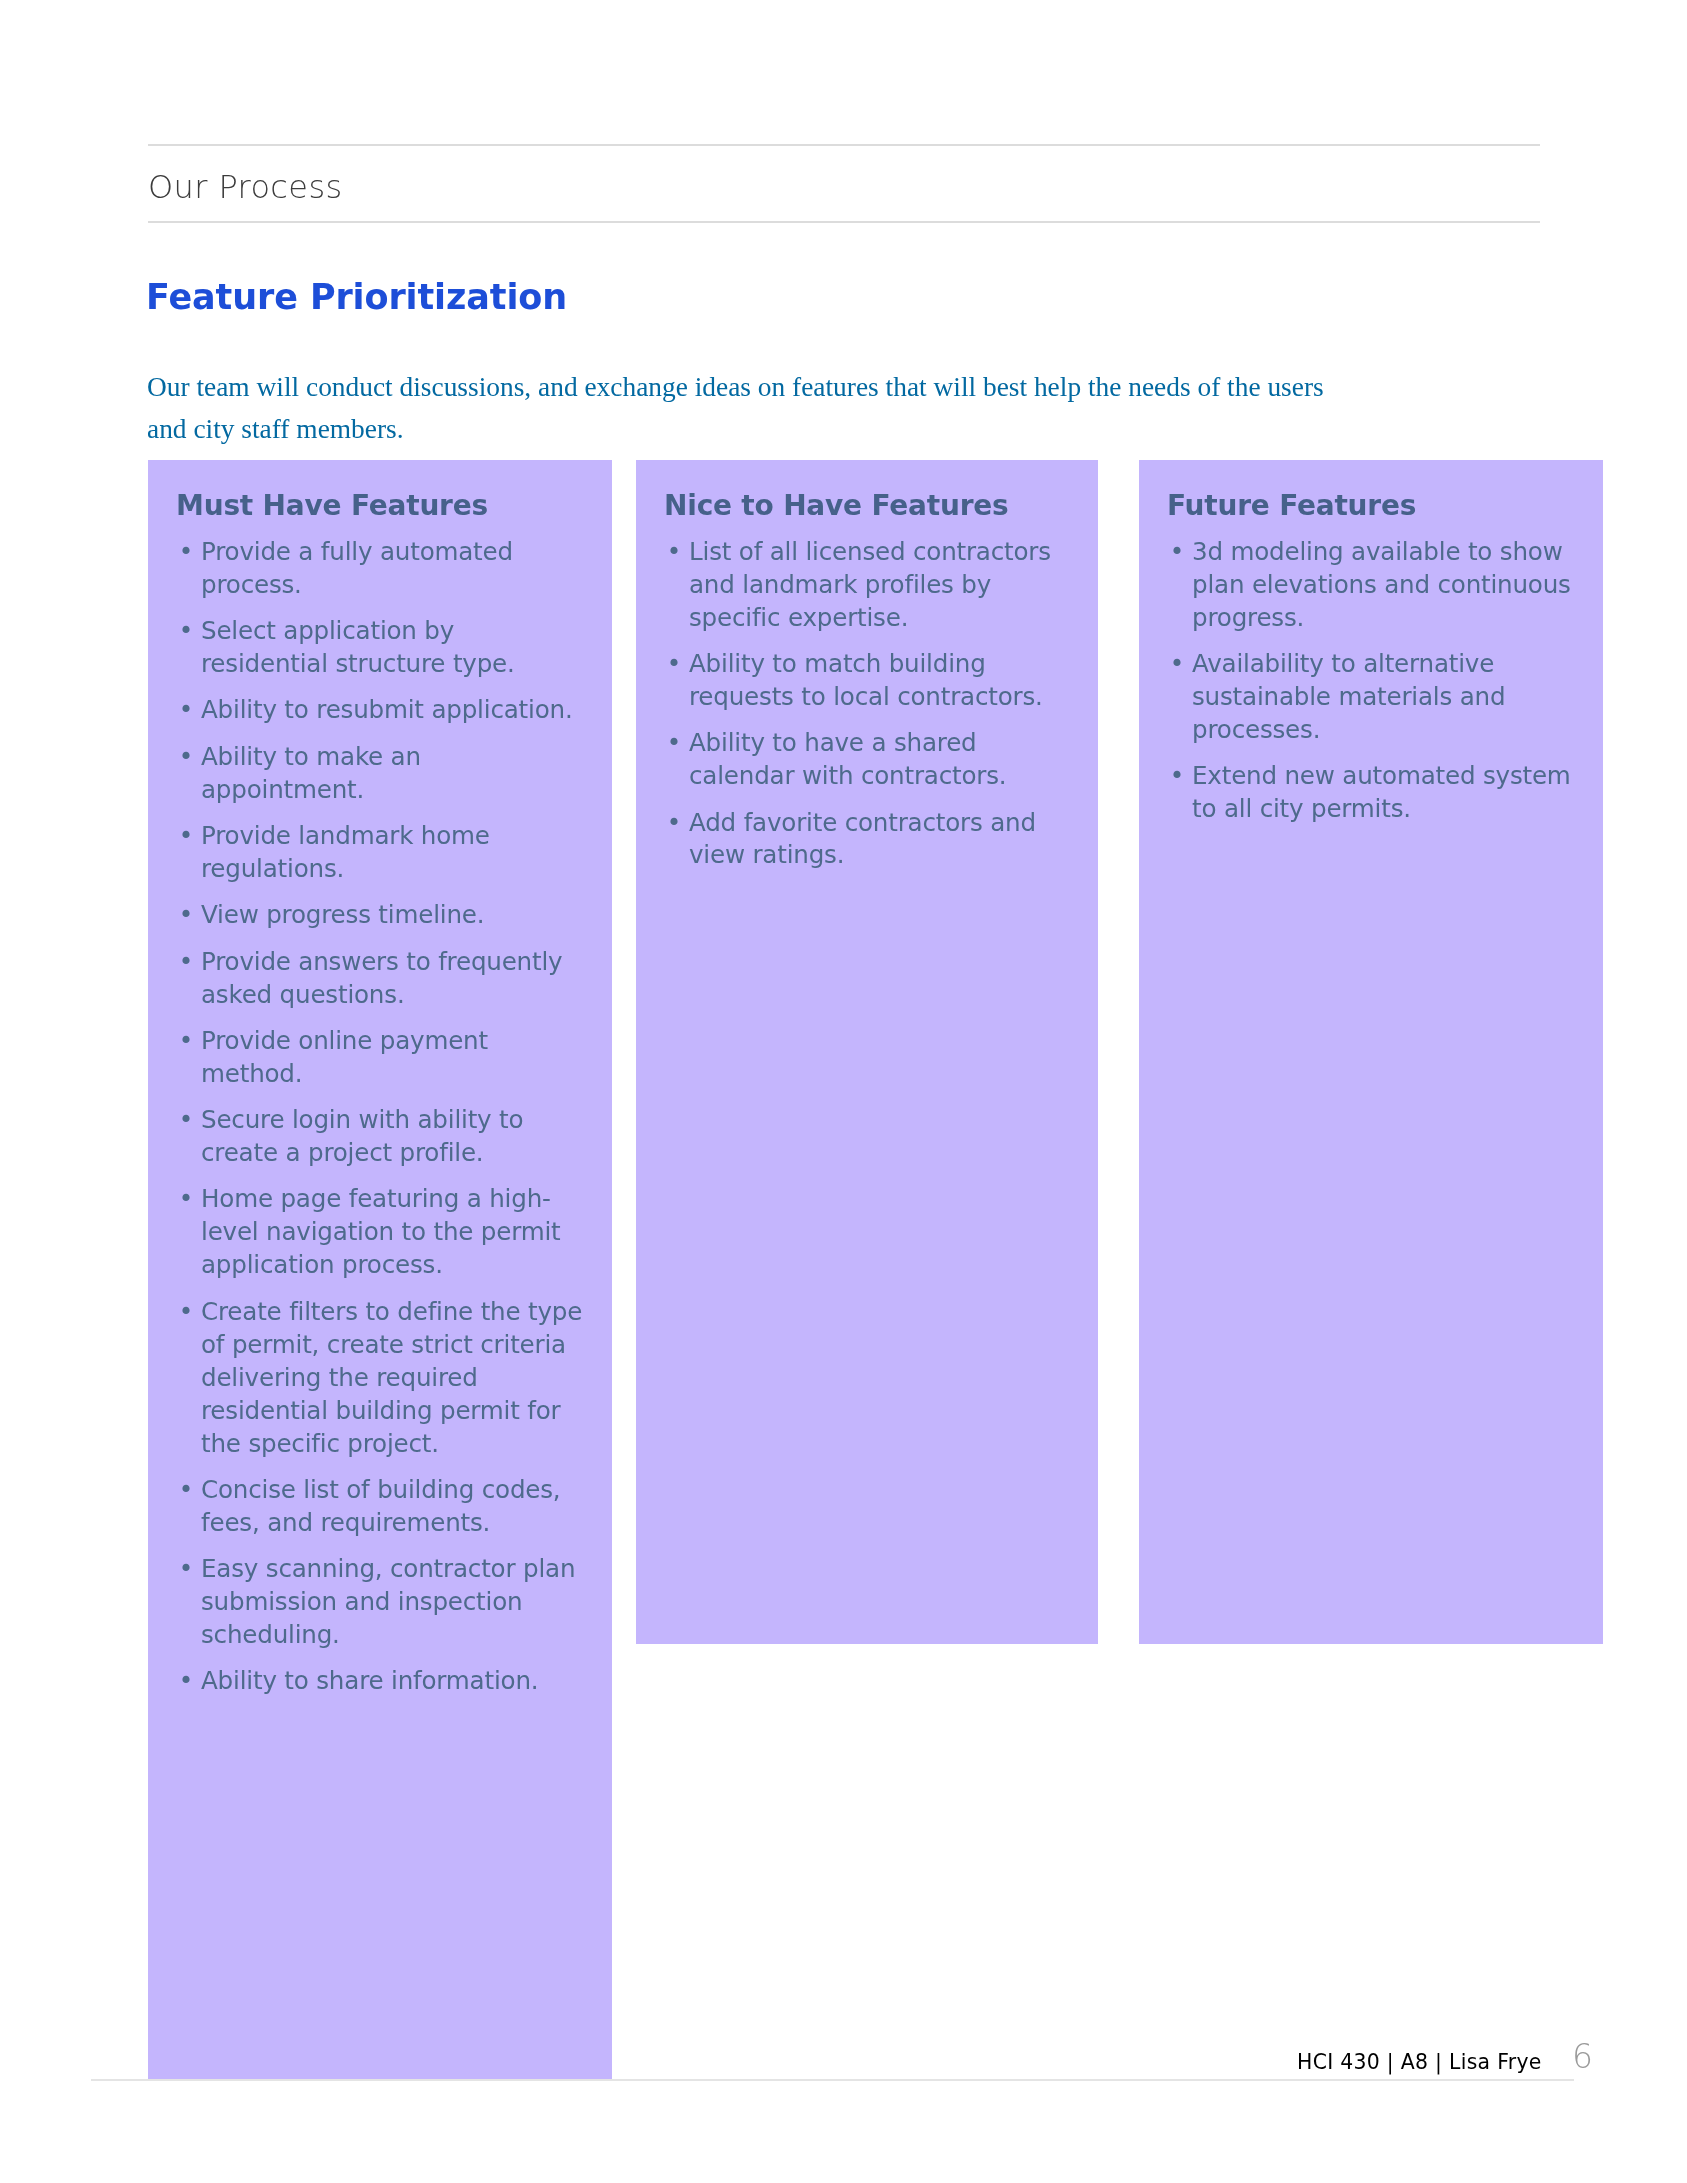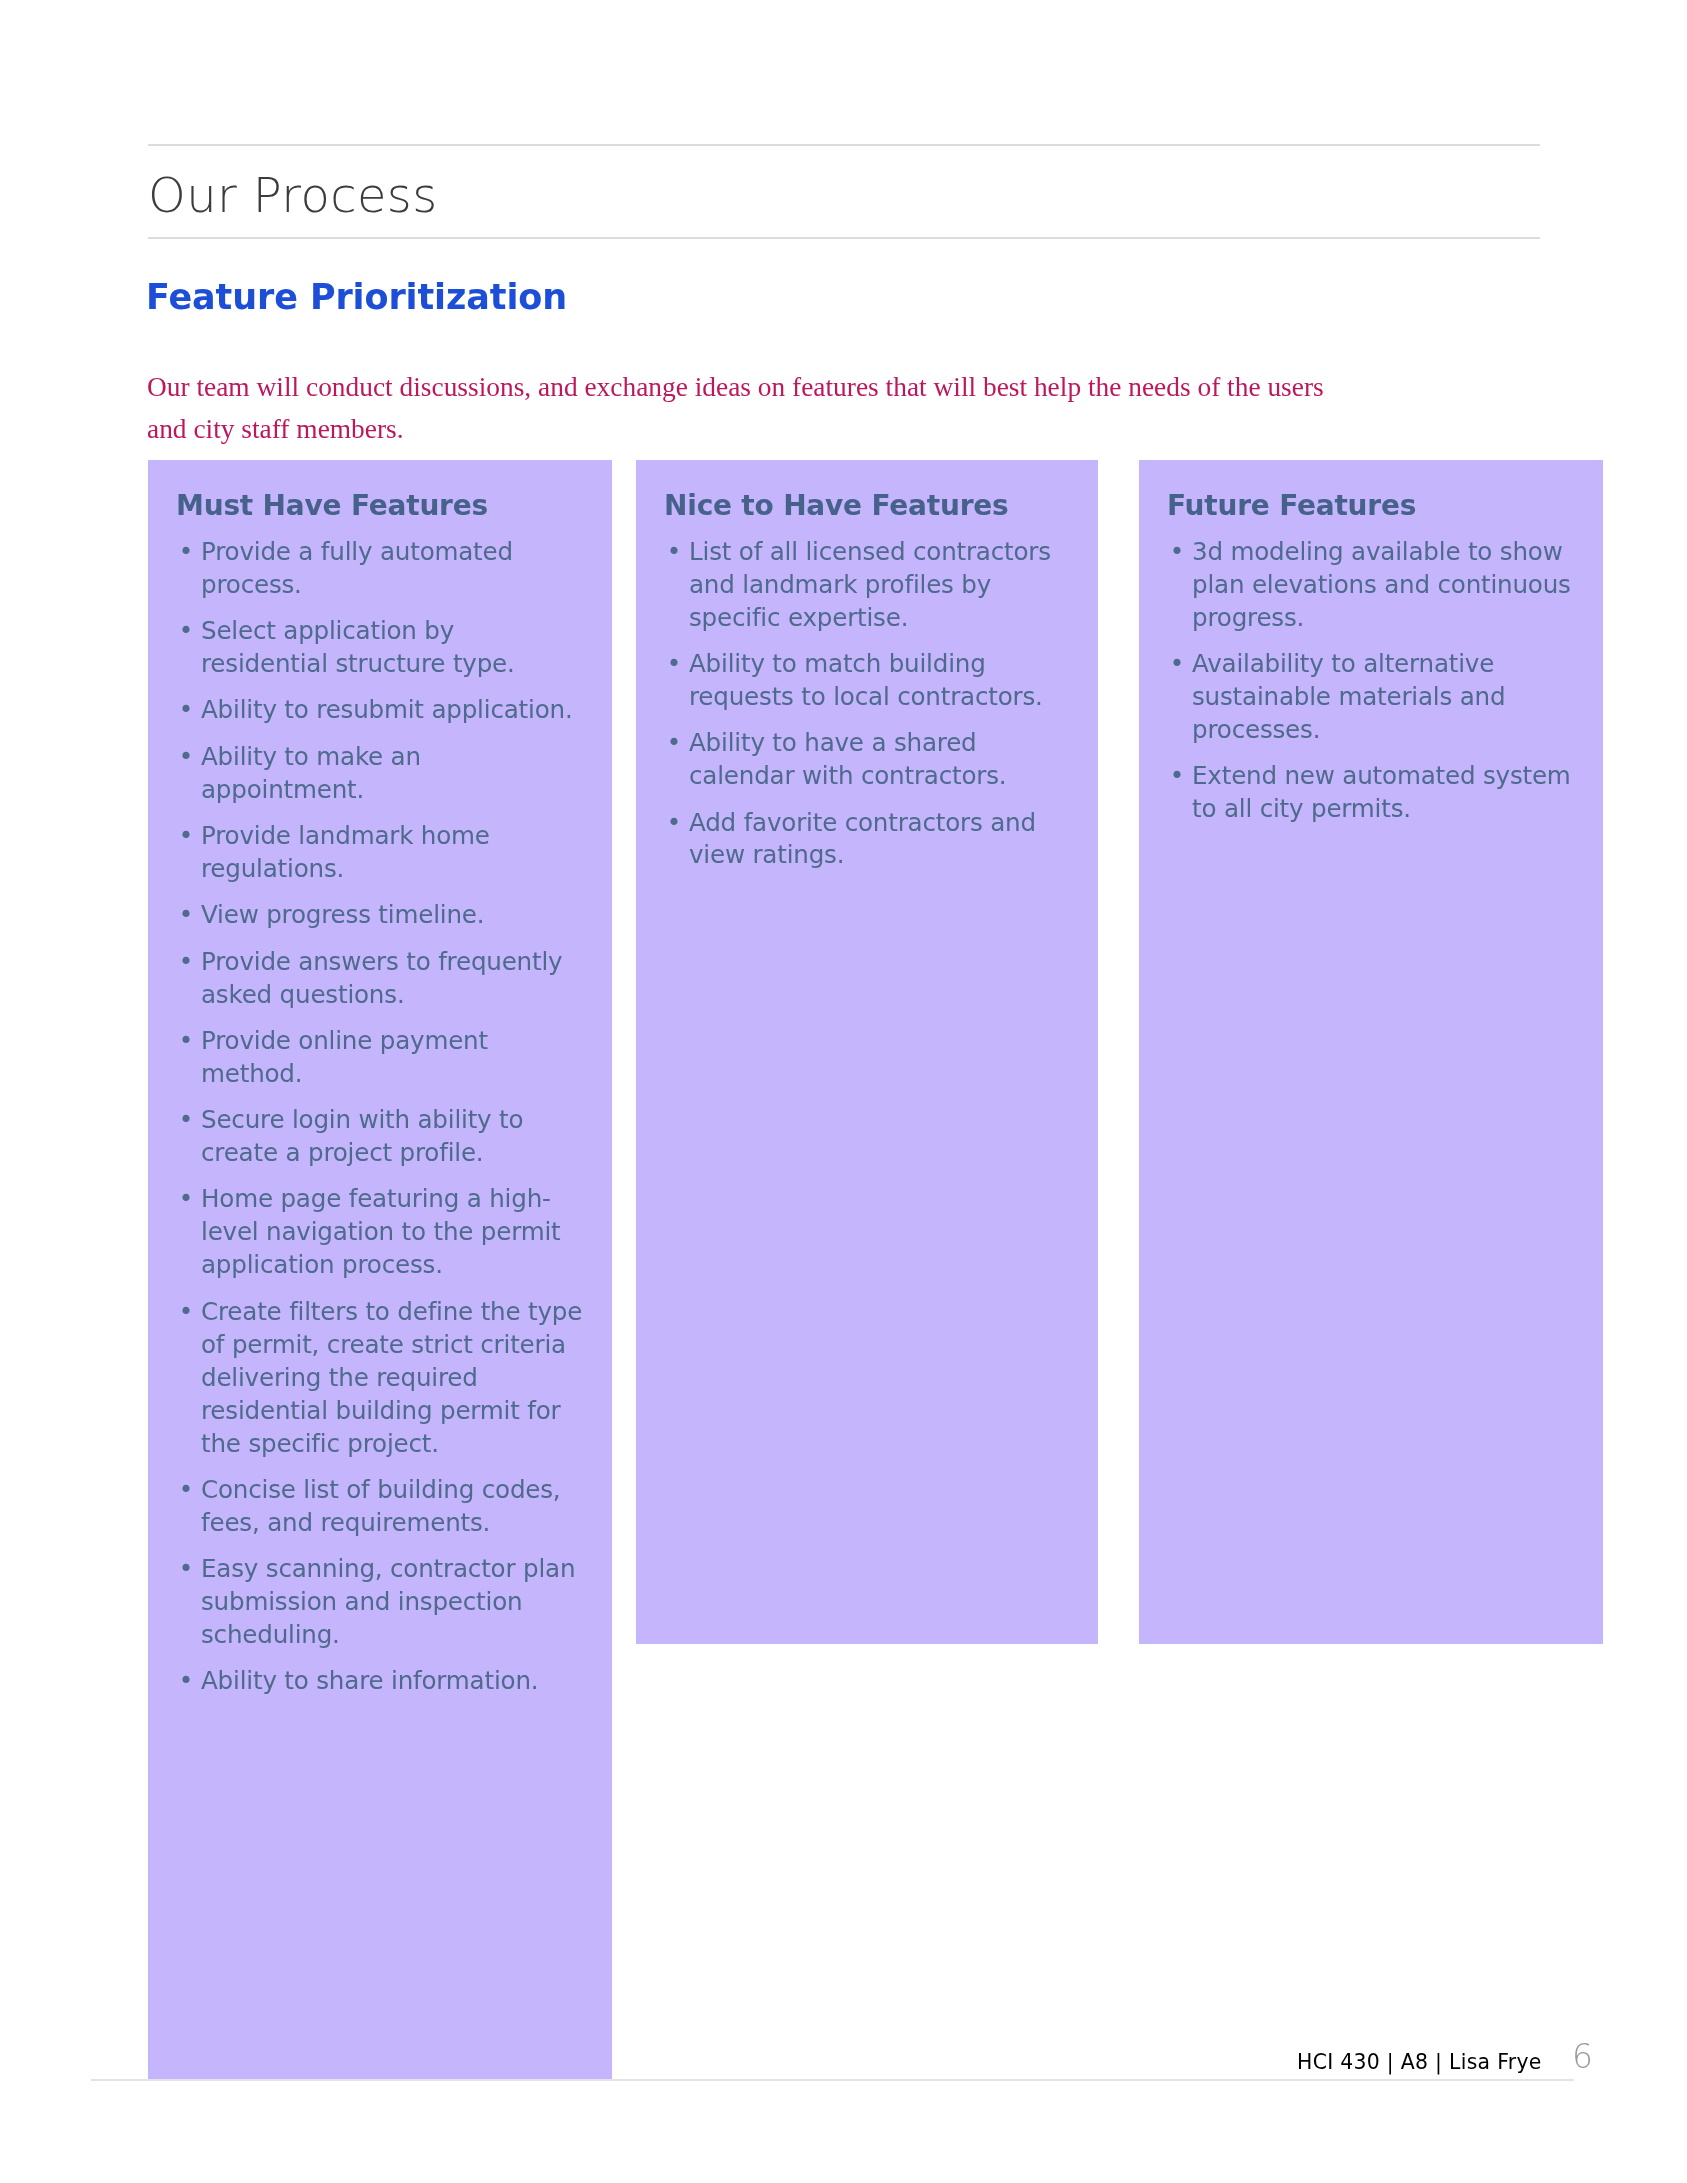--- a/index.html
+++ b/index.html
@@ -33,21 +33,21 @@
     height: 2.1px;
     background: #dcdcdc;
     width: 100%;
   }
   .rule.bottom {
     background: #dcdcdc;
   }
   .page-title {
     font-family: "DejaVu Sans", sans-serif;
     font-weight: 300;
-    font-size: 48px;
+    font-size: 32px;
     letter-spacing: 0.4px;
     color: #3c3c3c;
     line-height: 1;
     padding: 24.6px 0 18.3px 0;
     white-space: nowrap;
   }
 
   
   .section-heading {
     position: absolute;
@@ -64,21 +64,21 @@
 
   
   .intro {
     position: absolute;
     left: 147px;
     top: 340px;
     width: 1209px;
     font-family: "Liberation Serif", serif;
     font-size: 27.4px;
     line-height: 1.52;
-    color: #be185d;
+    color: #0369a1;
   }
 
   
   .card {
     position: absolute;
     background: #c4b5fd;
     box-sizing: border-box;
     padding: 29.5px 27px 28px 28px;
   }
   #card-must {

